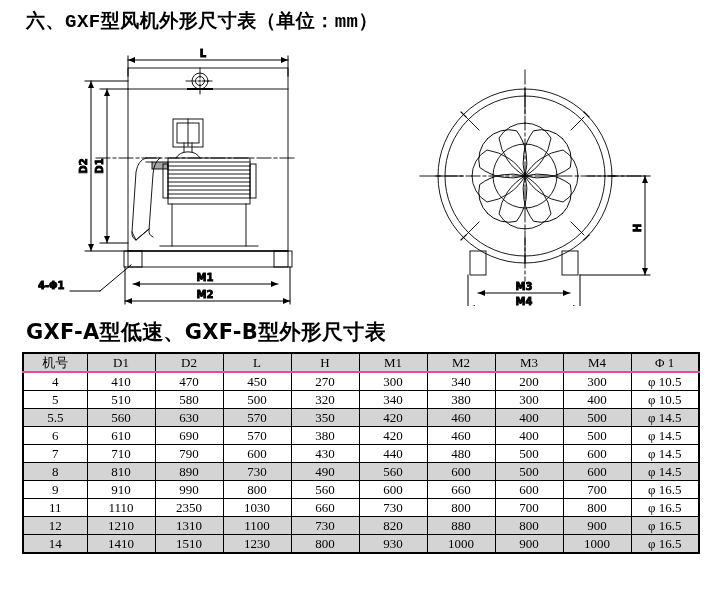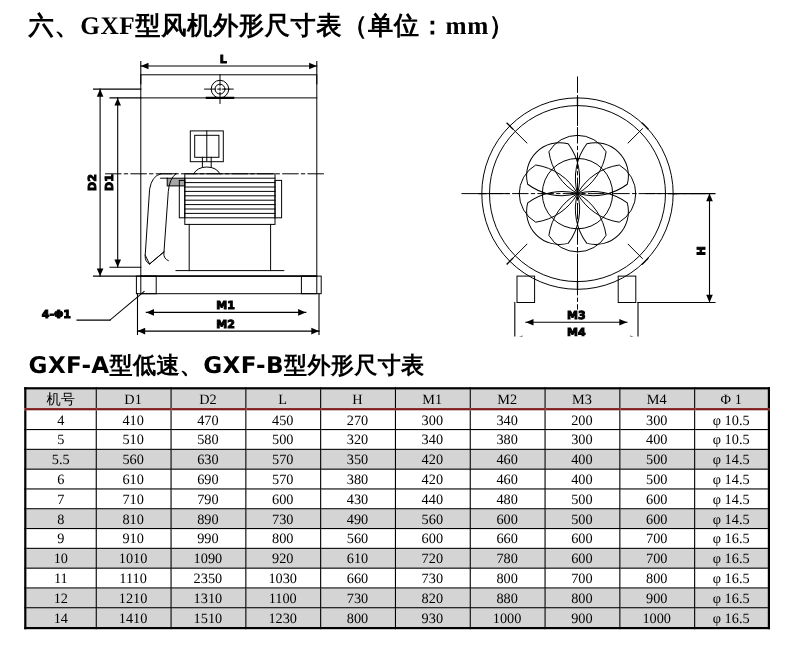--- a/index.html
+++ b/index.html
@@ -14,23 +14,23 @@
     font-family: "Liberation Serif", "DejaVu Serif", serif;
     color: #000000;
     overflow: hidden;
   }
 
   
   .doc-title {
     position: absolute;
     left: 26px;
     top: 8px;
-    font-family: Liberation Serif, serif;
+    font-family: Liberation Mono, monospace;
     font-weight: bold;
-    font-size: 23px;
+    font-size: 19px;
     letter-spacing: 0.5px;
     white-space: nowrap;
   }
   .sub-title {
     position: absolute;
     left: 26px;
     top: 318px;
     font-family: "DejaVu Sans", "Liberation Sans", sans-serif;
     font-weight: bold;
     font-size: 21px;
@@ -74,21 +74,21 @@
     text-align: center;
     font-size: 13px;
     height: 17px;
     line-height: 17px;
     padding: 0;
     font-family: "Liberation Serif", "DejaVu Serif", serif;
   }
   table.dim-table thead th {
     background: #d4d4d4;
     font-weight: normal;
-    border-bottom: 2px solid #7f1d1d;
+    border-bottom: 2px solid #ec4899;
   }
   table.dim-table tbody tr.odd td {
     background: #ffffff;
   }
   table.dim-table tbody tr.even td {
     background: #d4d4d4;
   }
   table.dim-table col.c0 { width: 64px; }
   table.dim-table col.cn { width: 68px; }
 </style>
@@ -424,32 +424,20 @@
           <td>910</td>
           <td>990</td>
           <td>800</td>
           <td>560</td>
           <td>600</td>
           <td>660</td>
           <td>600</td>
           <td>700</td>
           <td>φ 16.5</td>
         </tr>
-        <tr class="even">
-          <td>10</td>
-          <td>1010</td>
-          <td>1090</td>
-          <td>920</td>
-          <td>610</td>
-          <td>720</td>
-          <td>780</td>
-          <td>600</td>
-          <td>700</td>
-          <td>φ 16.5</td>
-        </tr>
         <tr class="odd">
           <td>11</td>
           <td>1110</td>
           <td>2350</td>
           <td>1030</td>
           <td>660</td>
           <td>730</td>
           <td>800</td>
           <td>700</td>
           <td>800</td>

